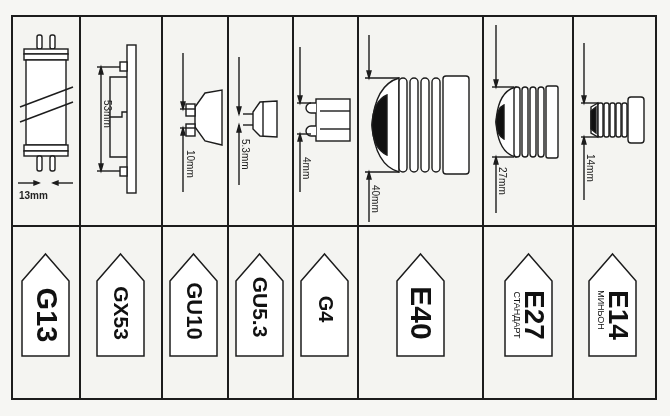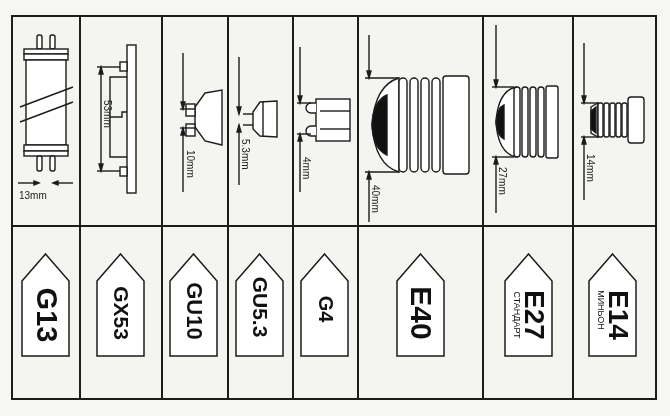--- a/index.html
+++ b/index.html
@@ -21,21 +21,21 @@
 <div class="table">
   <div class="hline" style="top:208px;"></div>
   <div class="vline" style="left:66px;"></div>
   <div class="vline" style="left:148px;"></div>
   <div class="vline" style="left:214px;"></div>
   <div class="vline" style="left:279px;"></div>
   <div class="vline" style="left:344px;"></div>
   <div class="vline" style="left:469px;"></div>
   <div class="vline" style="left:559px;"></div>
 
-  <div class="cell" style="left:0;top:0;width:84px;height:208px;">
+  <div class="cell" style="left:0;top:0;width:84px;height:208px;font-weight:bold;">
     <svg width="66" height="208">
       <g stroke="#1c1c1c" stroke-width="1.4" fill="#fff">
         <rect x="24" y="18" width="5" height="14" rx="2"></rect>
         <rect x="37" y="18" width="5" height="14" rx="2"></rect>
         <rect x="11" y="32" width="44" height="5"></rect>
         <rect x="11" y="37" width="44" height="6"></rect>
         <rect x="13" y="43" width="40" height="85"></rect>
         <rect x="11" y="128" width="44" height="6"></rect>
         <rect x="11" y="134" width="44" height="5"></rect>
         <rect x="24" y="139" width="5" height="15" rx="2"></rect>

